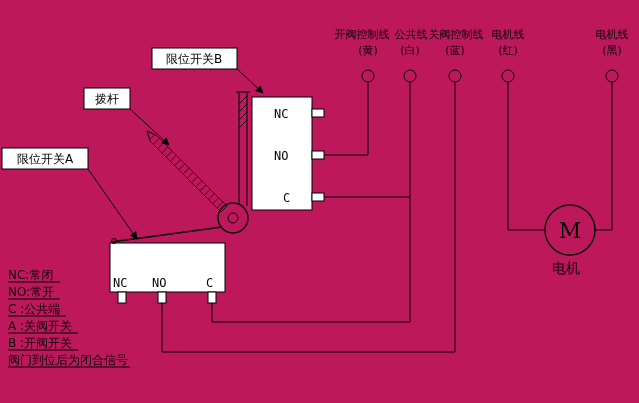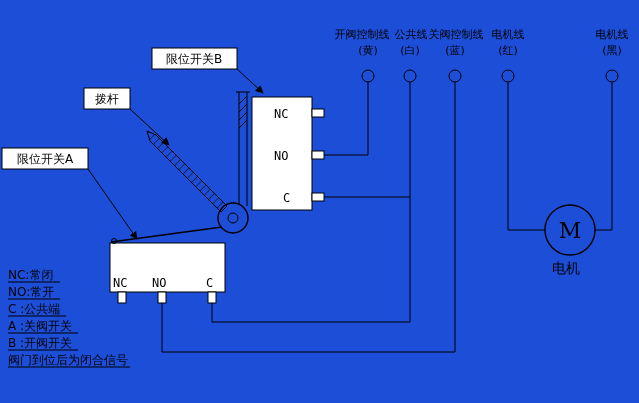--- a/index.html
+++ b/index.html
@@ -1,16 +1,16 @@
 <!DOCTYPE html>
 <html><head>
 <meta charset="utf-8">
 <style>
   html,body{margin:0;padding:0;background:#fff;}
-  .canvas{position:relative;width:639px;height:403px;background:#1d4ed8;overflow:hidden;
+  .canvas{position:relative;width:639px;height:403px;background:#be185d;overflow:hidden;
           font-family:"DejaVu Sans", sans-serif;}
   svg{display:block;}
   text{fill:#000;}
   .t-label{font-size:11px;text-anchor:middle;font-family:"DejaVu Sans", sans-serif;}
   .pin-label{font-size:12px;font-family:"DejaVu Sans Mono", monospace;}
   .callout-text{font-size:12px;text-anchor:middle;font-family:"DejaVu Sans", sans-serif;}
   .legend-text{font-size:12px;font-family:"DejaVu Sans", sans-serif;}
   .motor-m{font-size:22px;text-anchor:middle;font-family:"DejaVu Serif", serif;}
   .motor-name{font-size:14px;text-anchor:middle;}
   .ln{stroke:#000;stroke-width:1;fill:none;}

